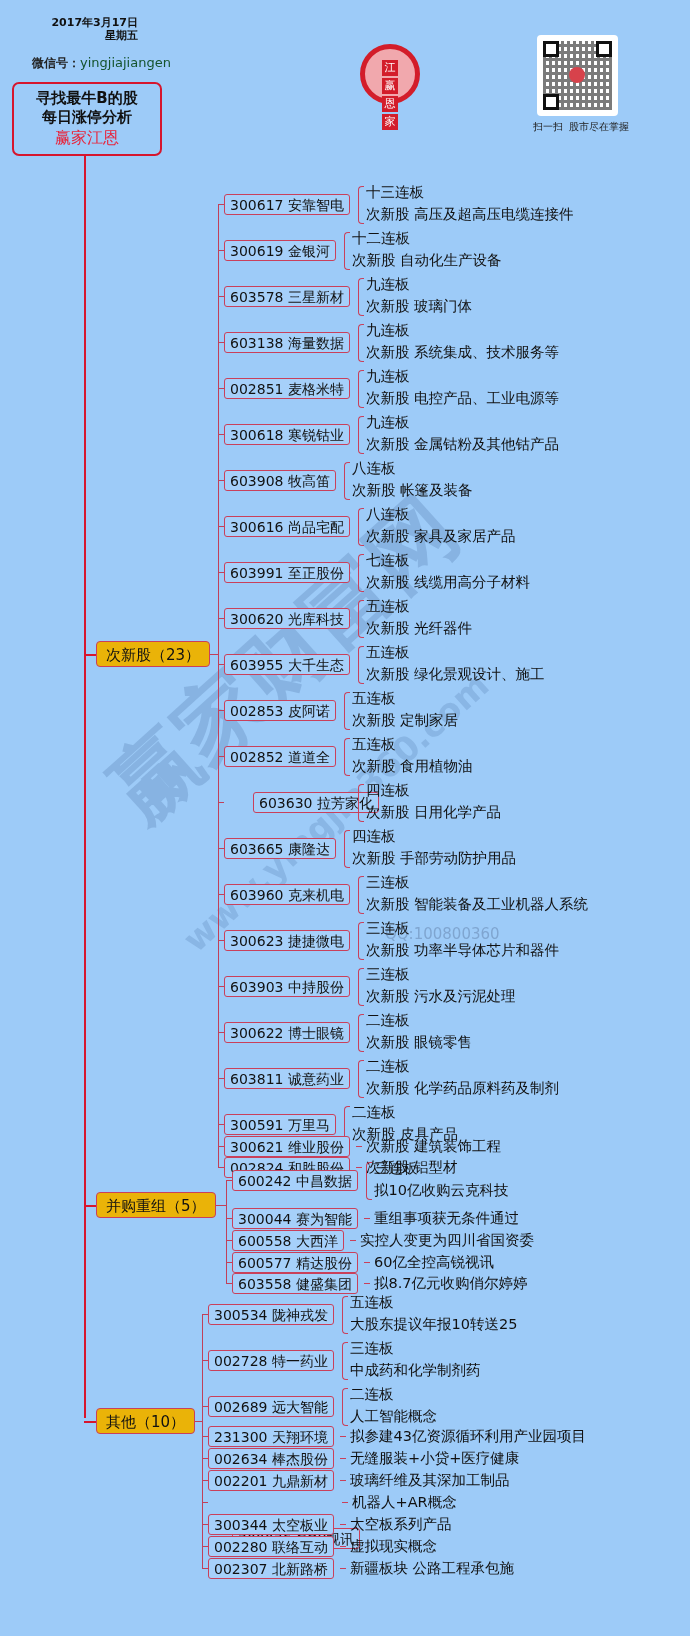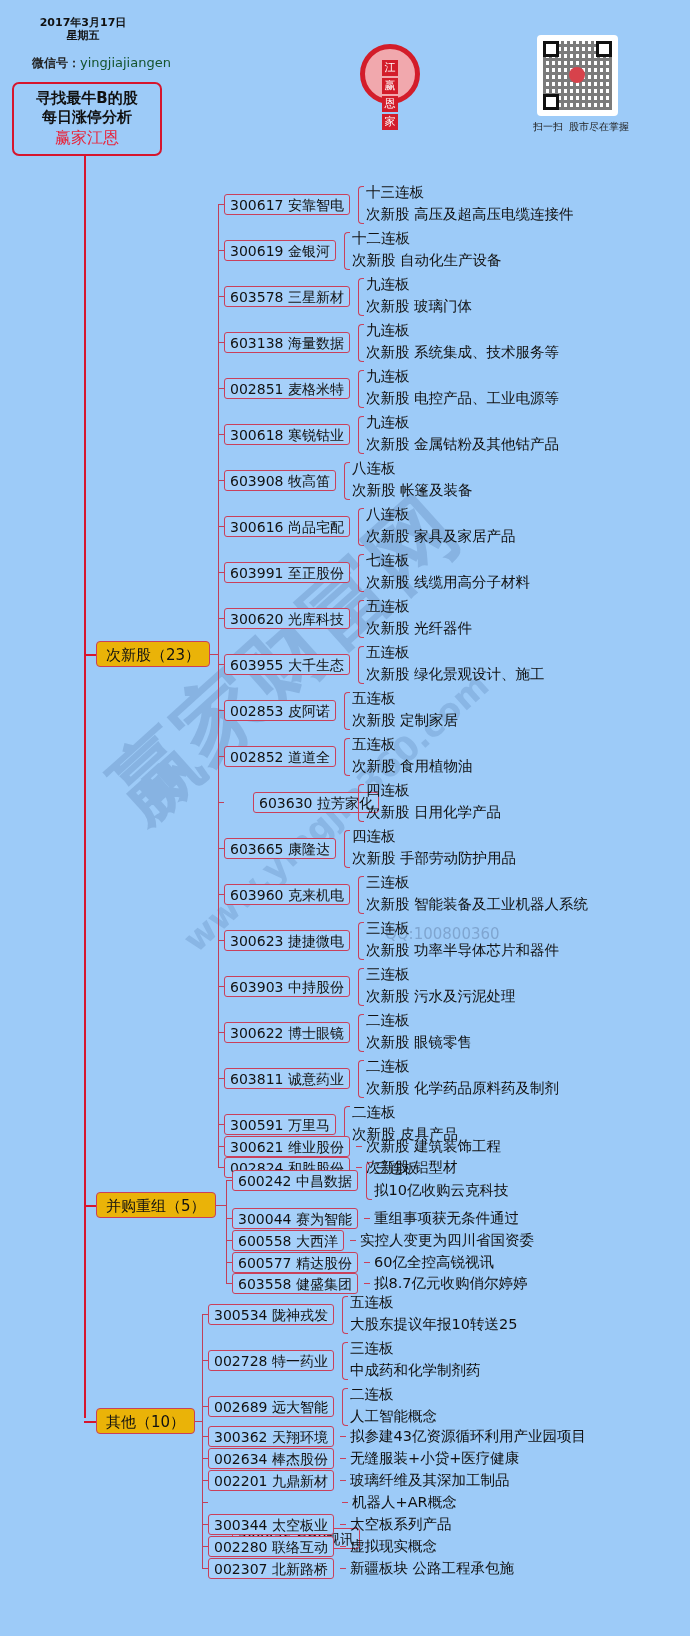--- a/index.html
+++ b/index.html
@@ -1,21 +1,21 @@
 <!DOCTYPE html>
 <html><head>
 <meta charset="utf-8">
 <style>
   html, body { margin:0; padding:0; }
   body {
     width:690px; height:1636px; background:#9dcbf8; position:relative; overflow:hidden;
     font-family:"DejaVu Sans","Liberation Sans",sans-serif; color:#111;
   }
   .abs { position:absolute; }
-  .date { left:28px; width:110px; text-align:center; font-size:11px; font-weight:bold; color:#111; line-height:13px; }
+  .date { left:28px; width:110px; text-align:right; font-size:11px; font-weight:bold; color:#111; line-height:13px; }
   .wechat { left:32px; top:55px; font-size:12px; color:#222; font-weight:bold; }
   .wechat .id { color:#14532d; font-weight:normal; font-size:13px; }
   .rootbox {
     left:12px; top:82px; width:150px; height:74px; border:2px solid #d6152d; border-radius:7px;
     text-align:center; box-sizing:border-box; padding-top:5px;
   }
   .rootbox .l1, .rootbox .l2 { font-size:15px; font-weight:bold; line-height:19px; color:#111; }
   .rootbox .l3 { font-size:16px; color:#e8233a; line-height:22px; }
   .logo {
     left:360px; top:44px; width:60px; height:60px; border-radius:50%;
@@ -242,21 +242,21 @@
     <div class="stock" style="left: 208px; top: 1350px;">002728 特一药业</div>
     <div class="brace" style="left: 342px; top: 1342px; height: 36px;"></div>
     <div class="desc" style="left: 350px; top: 1338px;">三连板</div>
     <div class="desc" style="left: 350px; top: 1360px;">中成药和化学制剂药</div>
     <div class="hline" style="left: 202px; top: 1406px; width: 6px;"></div>
     <div class="stock" style="left: 208px; top: 1396px;">002689 远大智能</div>
     <div class="brace" style="left: 342px; top: 1388px; height: 36px;"></div>
     <div class="desc" style="left: 350px; top: 1384px;">二连板</div>
     <div class="desc" style="left: 350px; top: 1406px;">人工智能概念</div>
     <div class="hline" style="left: 202px; top: 1436px; width: 6px;"></div>
-    <div class="stock" style="left: 208px; top: 1426px;">300362 天翔环境</div>
+    <div class="stock" style="left: 208px; top: 1426px;">231300 天翔环境</div>
     <div class="dash" style="left: 340px; top: 1436px;"></div>
     <div class="desc" style="left: 350px; top: 1426px;">拟参建43亿资源循环利用产业园项目</div>
     <div class="hline" style="left: 202px; top: 1458px; width: 6px;"></div>
     <div class="stock" style="left: 208px; top: 1448px;">002634 棒杰股份</div>
     <div class="dash" style="left: 340px; top: 1458px;"></div>
     <div class="desc" style="left: 350px; top: 1448px;">无缝服装+小贷+医疗健康</div>
     <div class="hline" style="left: 202px; top: 1480px; width: 6px;"></div>
     <div class="stock" style="left: 208px; top: 1470px;">002201 九鼎新材</div>
     <div class="dash" style="left: 340px; top: 1480px;"></div>
     <div class="desc" style="left: 350px; top: 1470px;">玻璃纤维及其深加工制品</div>

